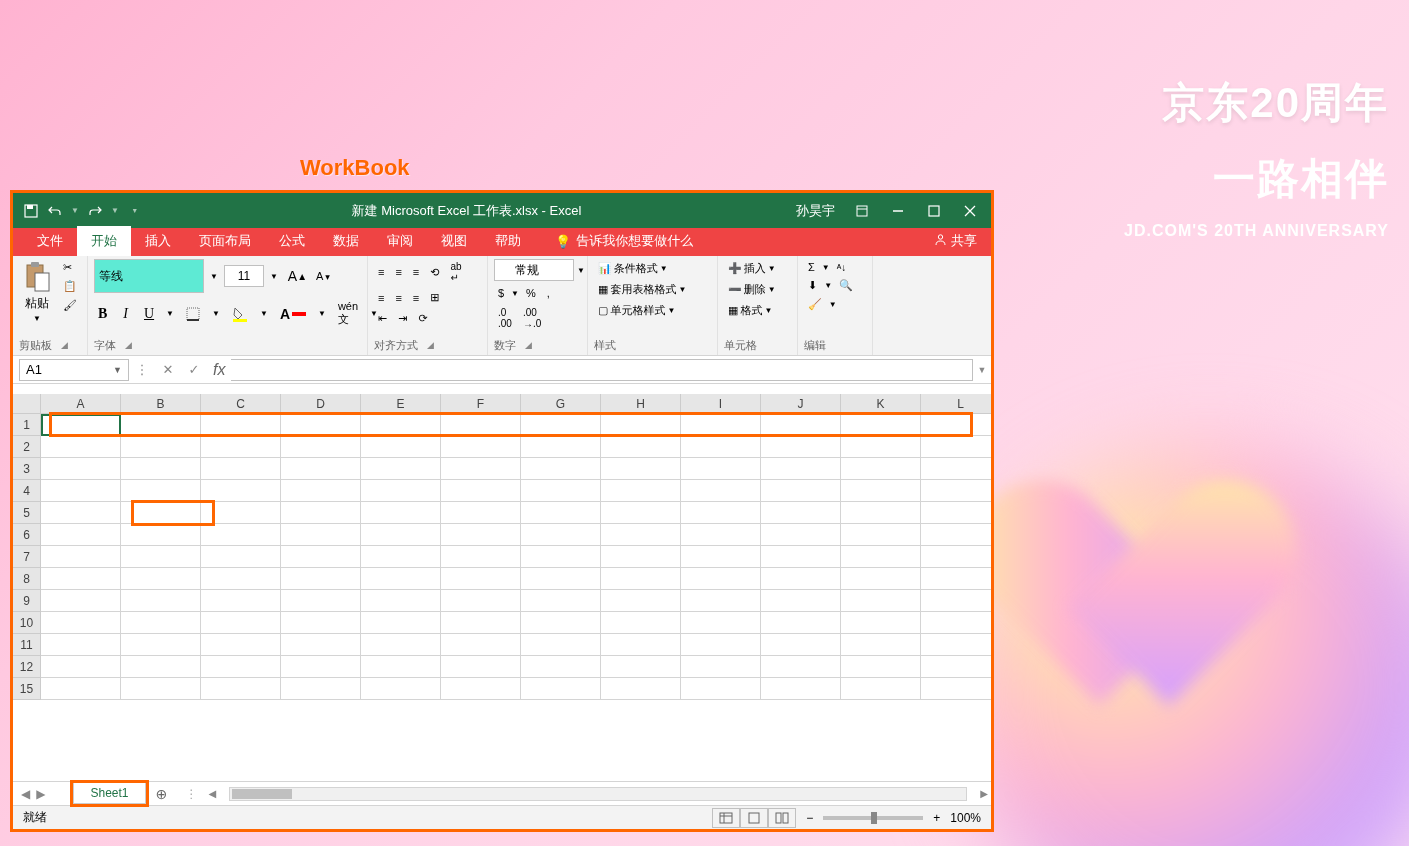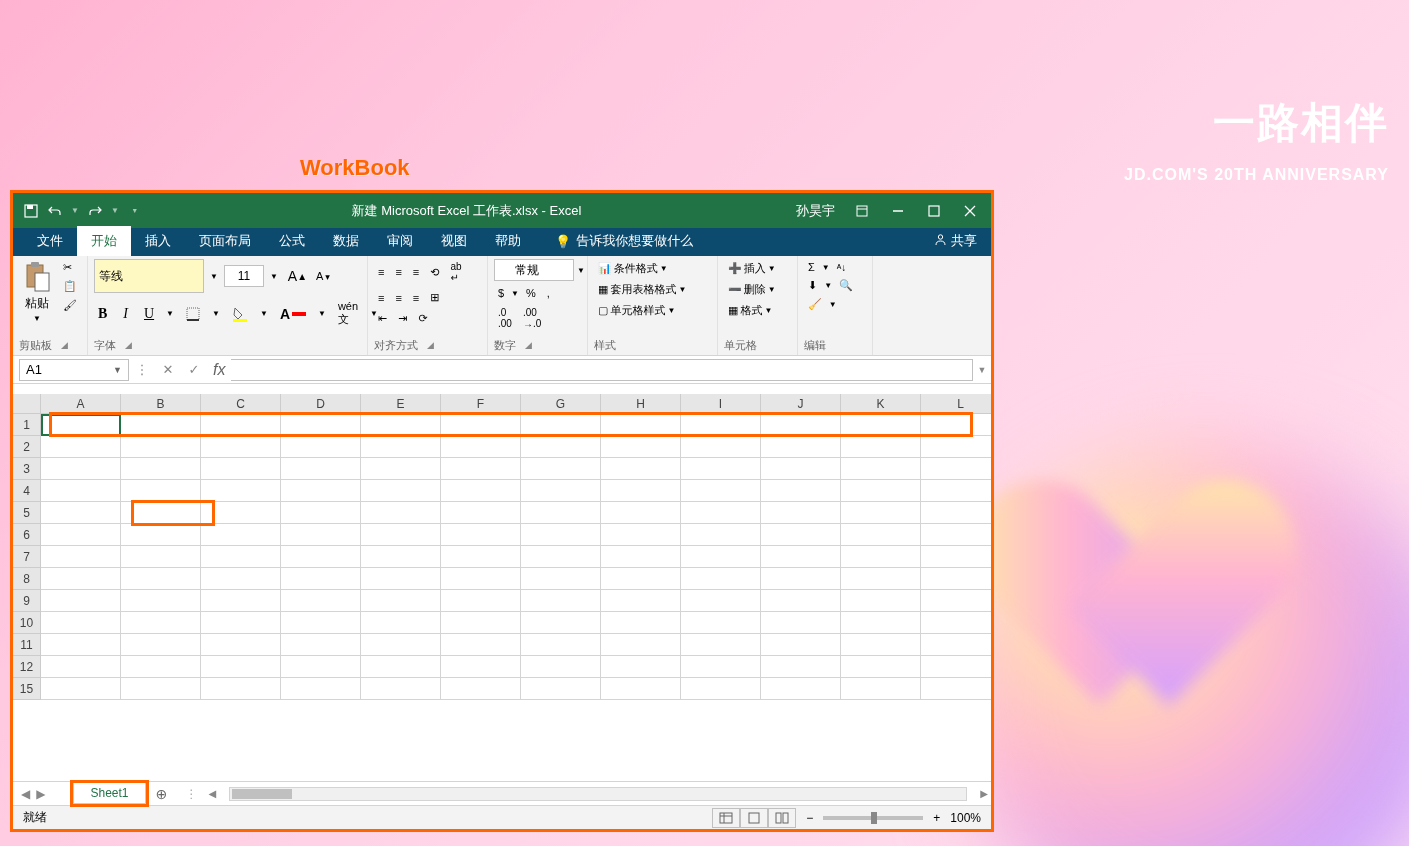--- a/index.html
+++ b/index.html
@@ -47,42 +47,42 @@
 }
 .titlebar {
   height: 35px; background: #217346; display: flex; align-items: center; color: #fff; font-size: 13px;
 }
 .titlebar-left { display: flex; align-items: center; gap: 8px; padding-left: 10px; }
 .title-icon { width: 16px; height: 16px; display: inline-flex; align-items: center; justify-content: center; }
 .titlebar-center { flex: 1; text-align: center; }
 .titlebar-right { display: flex; align-items: center; gap: 18px; padding-right: 12px; }
 .win-btn { width: 18px; height: 18px; display: inline-flex; align-items: center; justify-content: center; cursor: pointer; }
 .ribbon-tabs {
-  height: 28px; background: #0c4a6e; display: flex; align-items: flex-end; padding-left: 10px; color: #fff; font-size: 13px;
+  height: 28px; background: #ef4444; display: flex; align-items: flex-end; padding-left: 10px; color: #fff; font-size: 13px;
 }
 .ribbon-tab { padding: 6px 14px; cursor: pointer; }
 .ribbon-tab.active { background: #fff; color: #217346; }
 .tell-me { margin-left: 10px; display: flex; align-items: center; gap: 5px; padding: 6px 10px; }
 .share-btn { margin-left: auto; padding: 6px 14px; display: flex; align-items: center; gap: 4px; }
 .ribbon {
   height: 100px; background: #f3f3f3; border-bottom: 1px solid #d4d4d4;
   display: flex; font-size: 12px;
 }
 .ribbon-group {
   border-right: 1px solid #e1e1e1; padding: 3px 6px 2px 6px;
   display: flex; flex-direction: column; justify-content: space-between;
 }
 .ribbon-group-content { display: flex; gap: 4px; flex: 1; align-items: flex-start; }
 .ribbon-group-label { text-align: center; font-size: 11px; color: #666; height: 16px; display: flex; align-items: center; gap: 9px; }
 .ribbon-group-label .dialog-launcher { font-size: 9px; color: #888; }
 .ribbon-btn-large { display: flex; flex-direction: column; align-items: center; gap: 2px; padding: 2px; cursor: pointer; }
 .ribbon-btn-large .icon { width: 32px; height: 32px; display: flex; align-items: center; justify-content: center; }
 .ribbon-col { display: flex; flex-direction: column; gap: 2px; }
 .ribbon-btn-sm { padding: 2px 4px; cursor: pointer; display: flex; align-items: center; gap: 2px; font-size: 11px; }
-.font-select { width: 110px; height: 26px; font-size: 12px; border: 1px solid #c0c0c0; background: #fef9c3; padding: 16px 4px; }
+.font-select { width: 110px; height: 26px; font-size: 12px; border: 1px solid #c0c0c0; background: #5eead4; padding: 16px 4px; }
 .size-select { width: 40px; height: 22px; font-size: 12px; border: 1px solid #c0c0c0; background: #fff; padding: 0 4px; text-align: center; }
 .format-select { width: 80px; height: 22px; font-size: 12px; border: 1px solid #c0c0c0; background: #fff; padding: 0 20px; }
 .ribbon-row { display: flex; align-items: center; gap: 3px; }
 .formula-bar {
   height: 28px; border-bottom: 1px solid #d4d4d4; display: flex; align-items: center; background: #fff;
 }
 .name-box { width: 110px; height: 22px; border: 1px solid #c0c0c0; margin-left: 6px; padding: 0 6px; font-size: 13px; display: flex; align-items: center; justify-content: space-between; }
 .name-box-arrow { font-size: 9px; color: #666; }
 .fb-btn { width: 26px; text-align: center; color: #888; font-size: 13px; }
 .fx-label { font-style: italic; color: #666; padding: 0 6px; }
@@ -119,20 +119,21 @@
 .zoom-slider { width: 100px; height: 4px; background: #c0c0c0; position: relative; }
 .zoom-slider::after { content: ''; position: absolute; left: 48px; top: -4px; width: 6px; height: 12px; background: #888; }
 </style>
 </head>
 <body>
 
 <div class="bg-decoration"></div>
 <div class="bg-heart"></div>
 
 <div class="promo-text">
+  <h1>京东20周年</h1>
   <h2>一路相伴</h2>
   <p>JD.COM'S 20TH ANNIVERSARY</p>
 </div>
 
 <div class="annotation ann-workbook">WorkBook</div>
 <div class="annotation ann-row">Row</div>
 <div class="annotation ann-cell">Cell</div>
 <div class="annotation ann-sheet">Sheet</div>
 
 <div class="excel-window">

